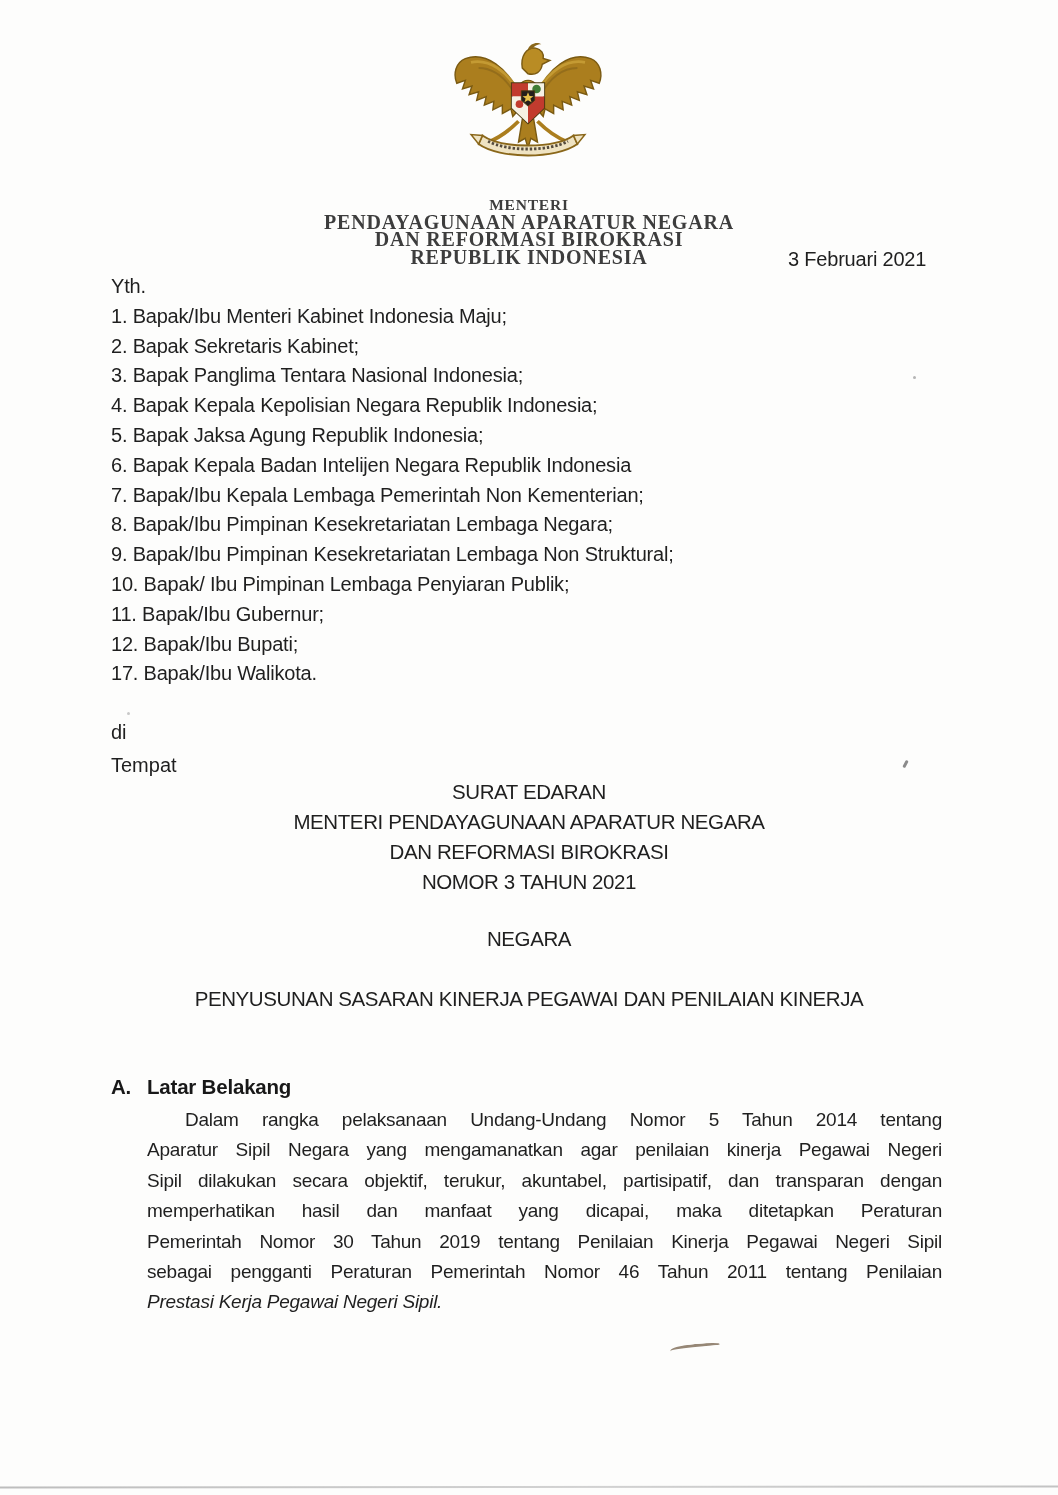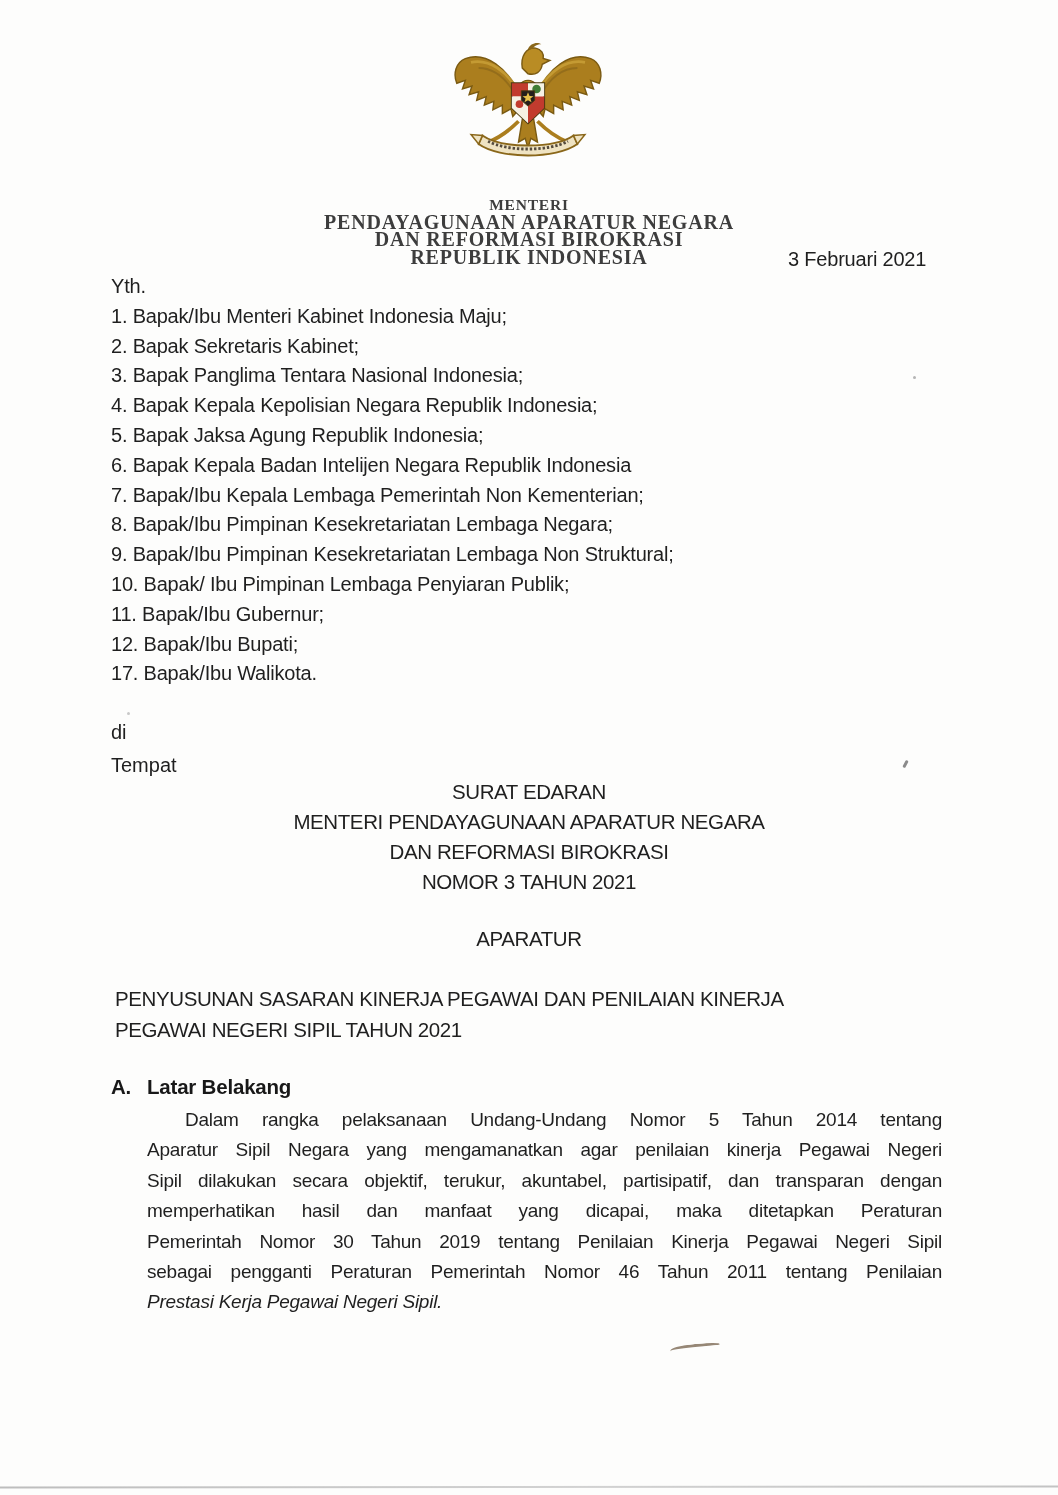--- a/index.html
+++ b/index.html
@@ -48,21 +48,21 @@
     position:absolute;left:115px;top:777px;width:828px;
     text-align:center;font-size:20.5px;line-height:30px;
     color:#1f1f1f;letter-spacing:-0.4px;
   }
   .tentang{
     position:absolute;left:115px;top:927px;width:828px;
     text-align:center;font-size:20.5px;color:#1f1f1f;letter-spacing:-0.4px;
   }
   .subject{
     position:absolute;left:115px;top:983px;width:828px;
-    font-size:20.5px;line-height:31px;
+    text-align:center;font-size:20.5px;line-height:31px;
     color:#1f1f1f;letter-spacing:-0.4px;
   }
   
   .section-heading{
     position:absolute;left:111px;top:1075px;width:830px;
     font-size:20.5px;font-weight:bold;color:#181818;letter-spacing:-0.2px;
   }
   .section-heading .sec-label{display:inline-block;width:36px;}
   .body-paragraph{
     position:absolute;left:147px;top:1105px;width:795px;
@@ -176,25 +176,24 @@
     <div>Tempat</div>
   </div>
 
   <div class="doc-title">
     <div>SURAT EDARAN</div>
     <div>MENTERI PENDAYAGUNAAN APARATUR NEGARA</div>
     <div>DAN REFORMASI BIROKRASI</div>
     <div>NOMOR 3 TAHUN 2021</div>
   </div>
 
-  <div class="tentang">APARATUR</div>
+  <div class="tentang">NEGARA</div>
 
   <div class="subject">
     <div>PENYUSUNAN SASARAN KINERJA PEGAWAI DAN PENILAIAN KINERJA</div>
-    <div>PEGAWAI NEGERI SIPIL TAHUN 2021</div>
   </div>
 
   <div class="section-heading">
     <span class="sec-label">A.</span><span>Latar Belakang</span>
   </div>
 
   <div class="body-paragraph">
     <div class="pline first">Dalam rangka pelaksanaan Undang-Undang Nomor 5 Tahun 2014 tentang</div>
     <div class="pline">Aparatur Sipil Negara yang mengamanatkan agar penilaian kinerja Pegawai Negeri</div>
     <div class="pline">Sipil dilakukan secara objektif, terukur, akuntabel, partisipatif, dan transparan dengan</div>

